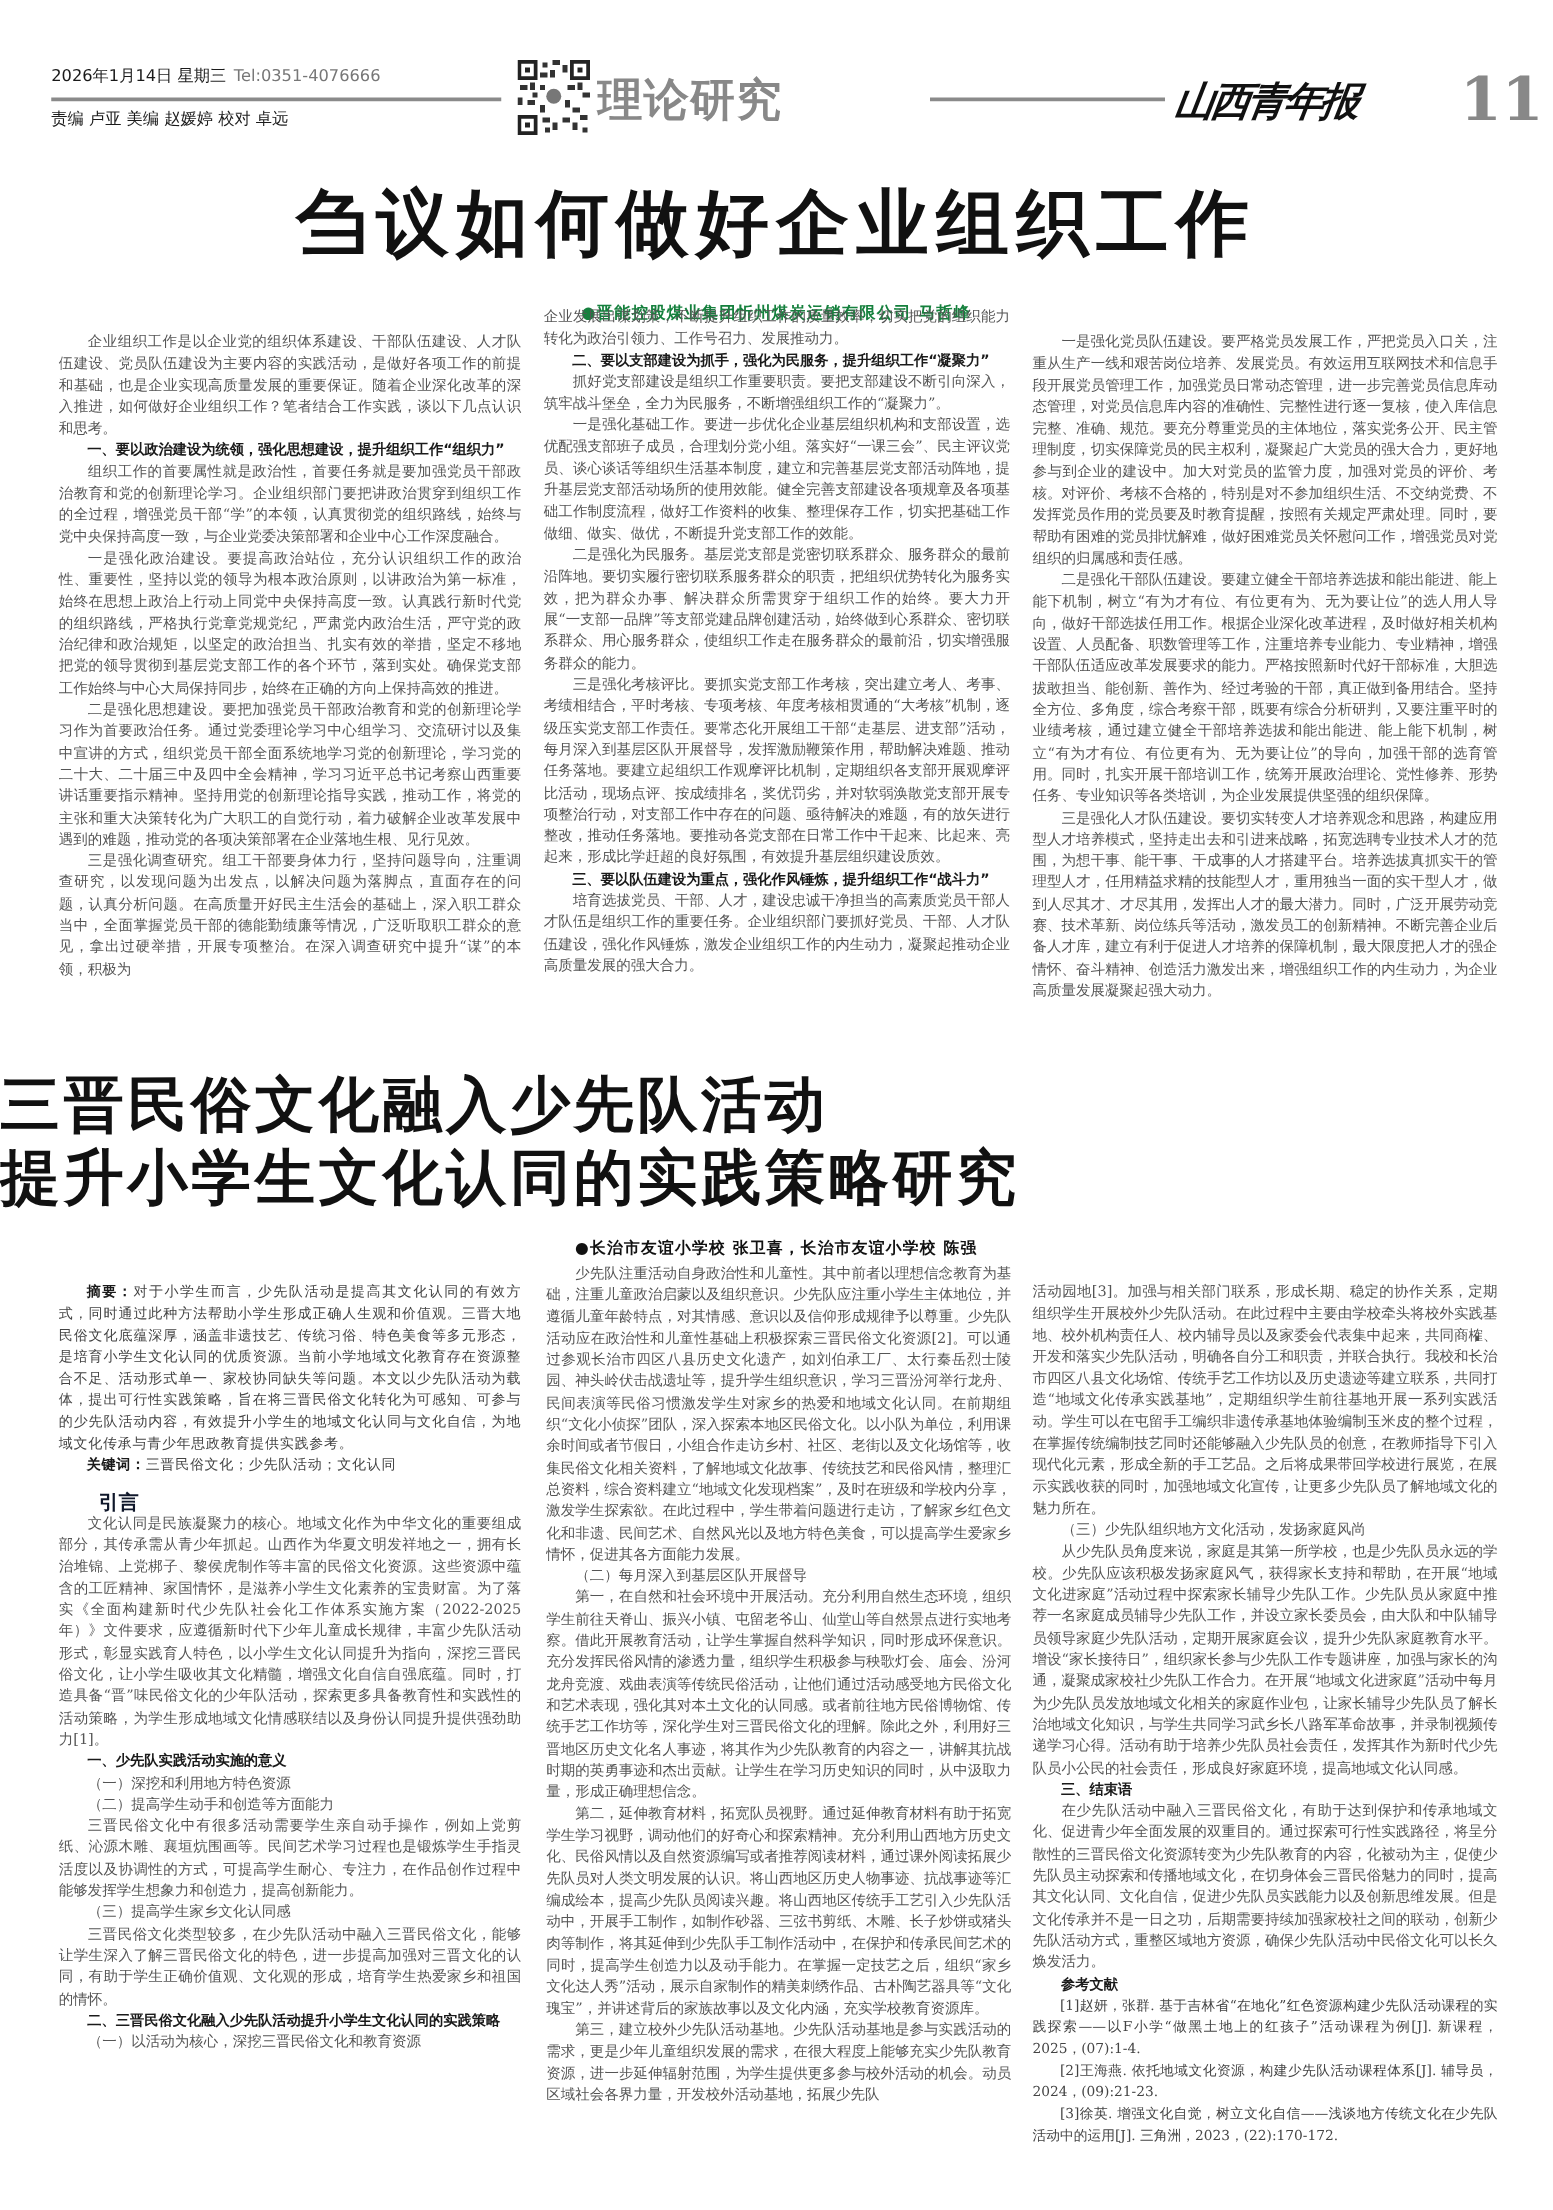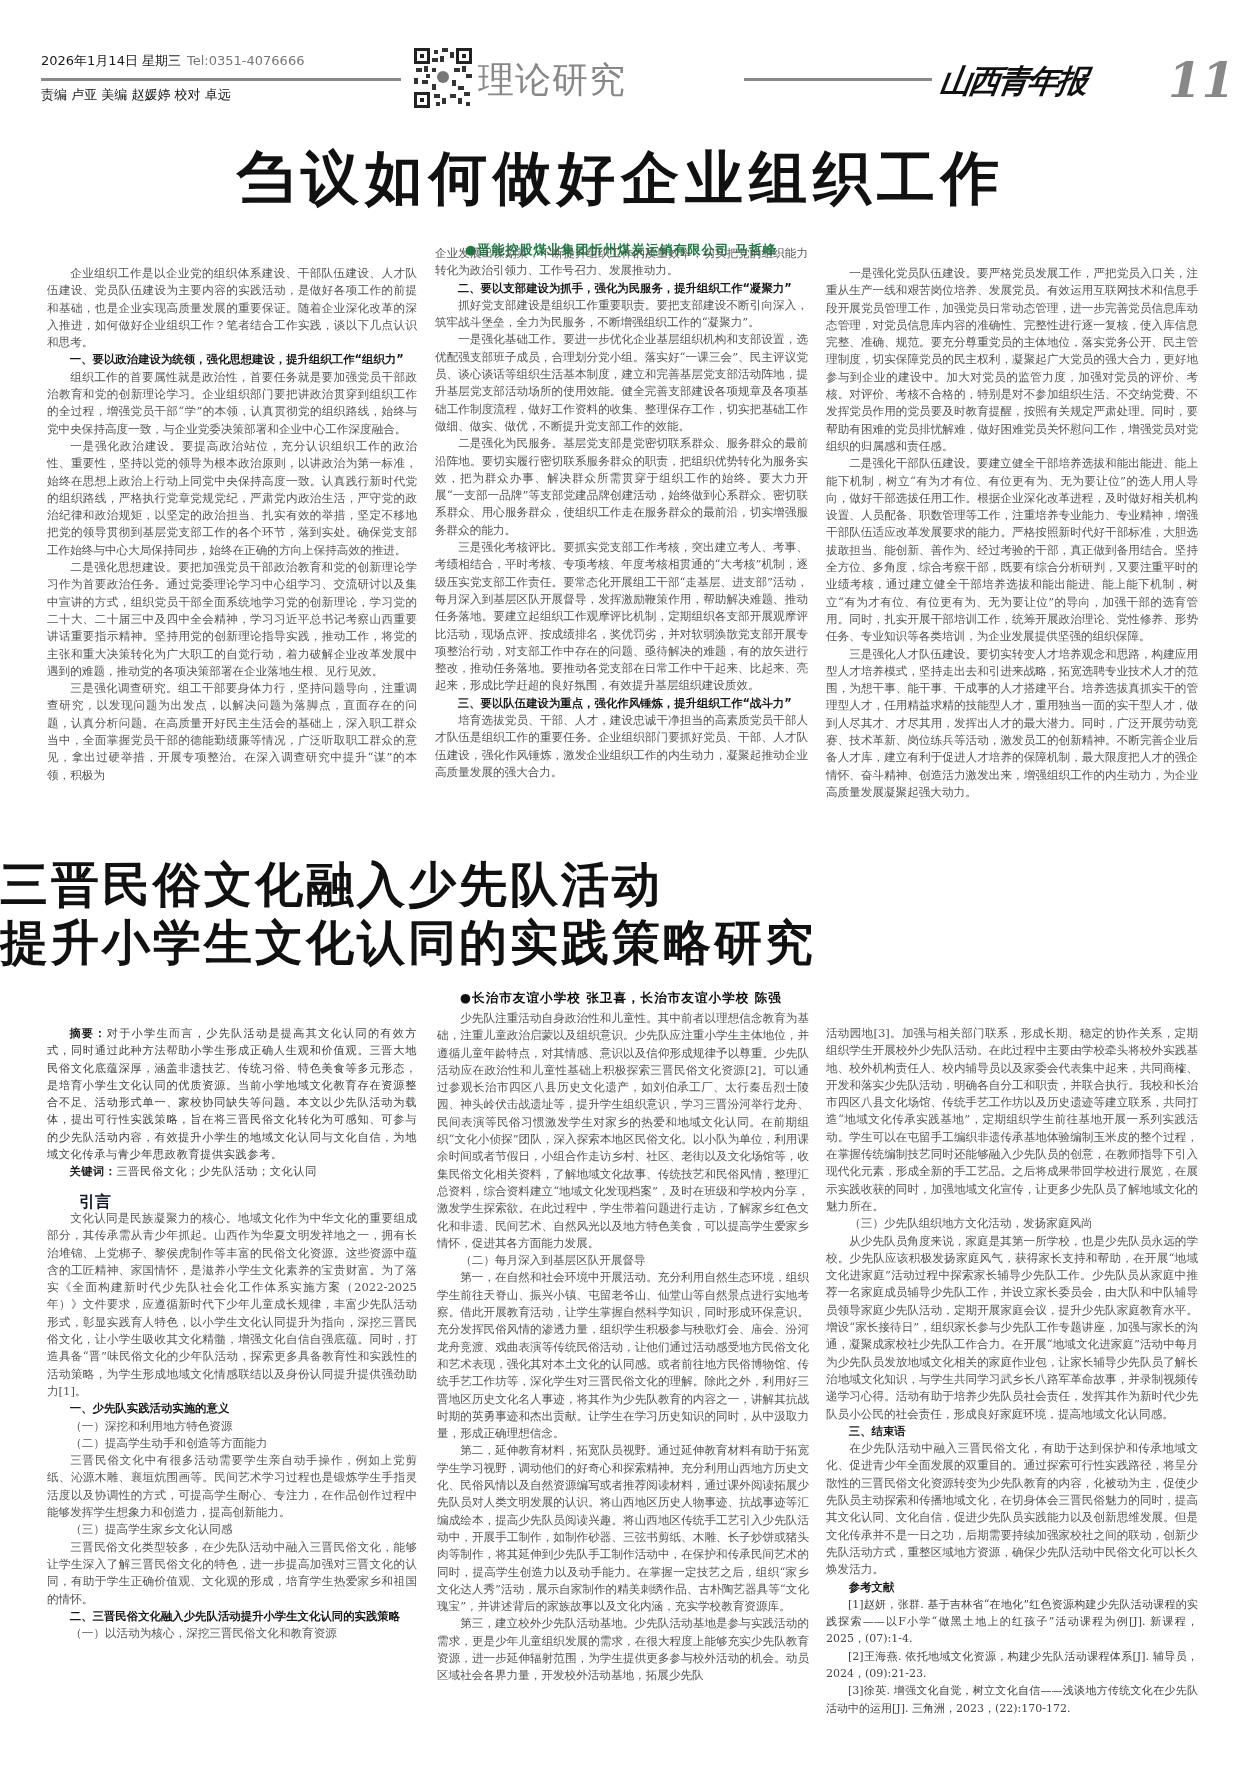--- a/index.html
+++ b/index.html
@@ -6,24 +6,24 @@
   html, body { width: 1242px; height: 1768px; background: #ffffff; overflow: hidden; }
   body { position: relative; font-family: "DejaVu Serif", "Liberation Serif", serif; color: #3a3a3a; }
 
   
   .masthead { position: absolute; left: 0; top: 0; width: 1242px; height: 110px; }
   .mh-date { position: absolute; left: 41px; top: 52px; font-family: "DejaVu Sans", sans-serif; font-size: 13px; color: #1a1a1a; white-space: nowrap; }
   .mh-date .tel { color: #777; margin-left: 6px; }
   .mh-rule-left { position: absolute; left: 41px; top: 78px; width: 360px; height: 3px; background: #8a8a8a; }
   .mh-editors { position: absolute; left: 41px; top: 86px; font-family: "DejaVu Sans", sans-serif; font-size: 13px; color: #1a1a1a; white-space: nowrap; }
   .mh-qr { position: absolute; left: 414px; top: 48px; width: 58px; height: 60px; }
-  .mh-section { position: absolute; left: 478px; top: 56px; font-family: "DejaVu Serif", serif; font-weight: normal; font-size: 36px; color: #888; letter-spacing: 1px; }
+  .mh-section { position: absolute; left: 478px; top: 56px; font-family: "DejaVu Serif", serif; font-weight: bold; font-size: 36px; color: #888; letter-spacing: 1px; }
   .mh-rule-right { position: absolute; left: 744px; top: 78px; width: 188px; height: 3px; background: #8a8a8a; }
   .mh-logo { position: absolute; left: 940px; top: 60px; font-family: "DejaVu Serif", serif; font-style: italic; font-weight: bold; font-size: 32px; color: #111; letter-spacing: -3px; transform: skewX(-8deg); }
-  .mh-page { position: absolute; left: 1168px; top: 52px; font-family: "DejaVu Serif", serif; font-weight: bold; font-size: 48px; color: #888; font-style: italic; }
+  .mh-page { position: absolute; left: 1168px; top: 52px; font-family: "DejaVu Serif", serif; font-weight: bold; font-size: 48px; color: #888; }
 
   
   .a1-title { position: absolute; left: 0; width: 1242px; top: 140px; text-align: center; font-family: "DejaVu Serif", serif; font-weight: bold; font-size: 58px; color: #111; letter-spacing: 6px; }
   .a1-byline { position: absolute; left: 0; width: 1242px; top: 241px; text-align: center; font-family: "DejaVu Sans", sans-serif; font-weight: bold; font-size: 13px; color: #15803d; letter-spacing: 1px; }
 
   .col { position: absolute; font-size: 11.6px; line-height: 17.3px; color: #555; text-align: justify; }
   .col p { text-indent: 2em; }
   .col p.noindent { text-indent: 0; }
   .col .sub { font-family: "DejaVu Sans", sans-serif; font-weight: bold; color: #1a1a1a; text-indent: 2em; font-size: 11.4px; }
   .col .subplain { color: #555; text-indent: 2em; font-family: Liberation Serif, serif; }

